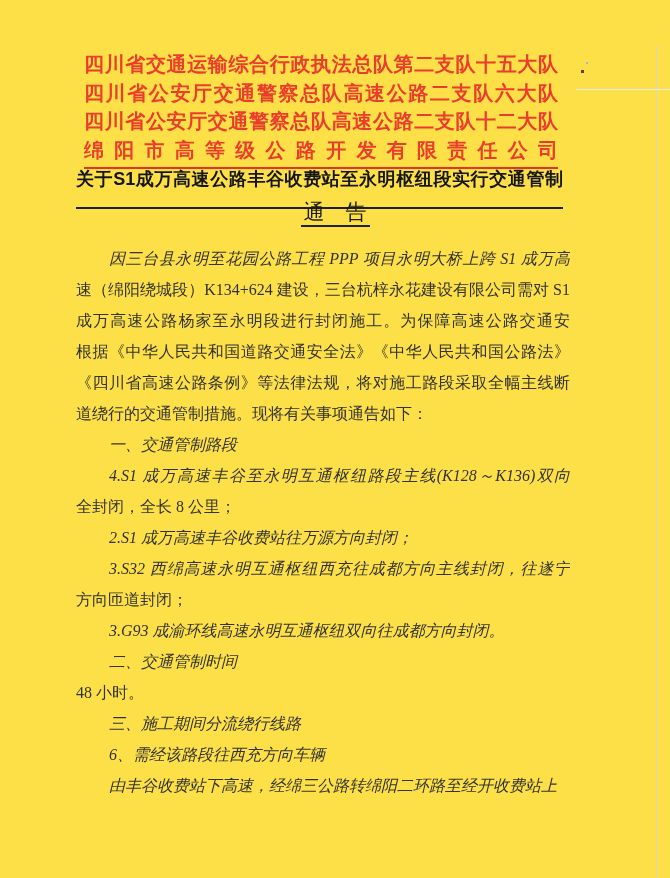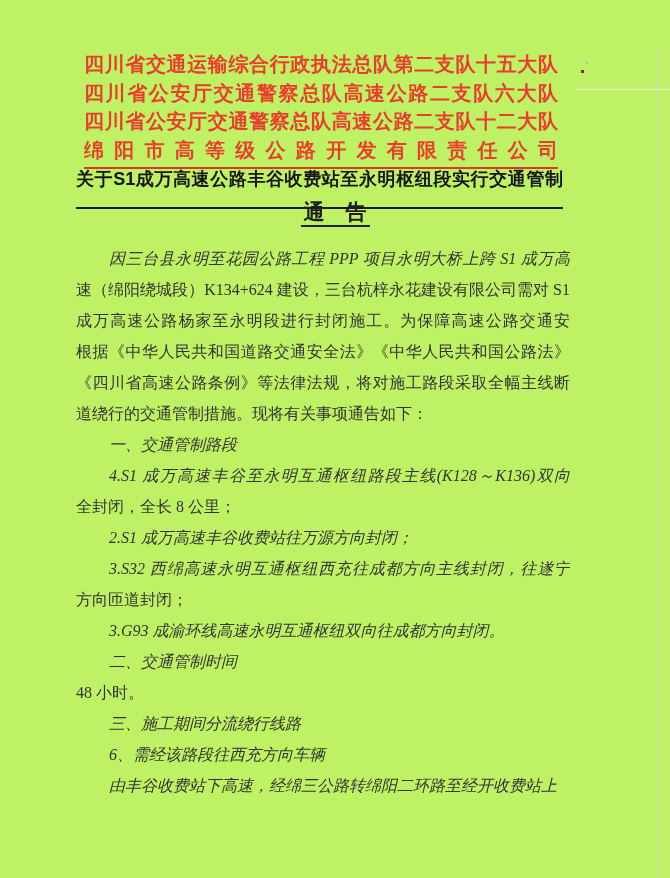--- a/index.html
+++ b/index.html
@@ -5,21 +5,21 @@
   html,body{margin:0;padding:0;}
   body{
     width:670px;height:878px;
     background:#fdfdfe;
     font-family:"Liberation Serif","DejaVu Serif",serif;
     position:relative;
     overflow:hidden;
   }
   .page{
     position:absolute;left:0;top:0;width:670px;height:878px;
-    background:#bef264;
+    background:#fde047;
   }
   
   .scan-vline{
     position:absolute;left:656px;top:46px;width:1px;height:832px;
     background:#d4d4d4;
   }
   .scan-hline{
     position:absolute;left:576px;top:89px;width:94px;height:1px;
     background:#e3ecea;
   }
@@ -62,21 +62,21 @@
     border-bottom:2px solid #1c1c1c;
     overflow:hidden;
   }
   .notice-title-wrap{
     position:absolute;left:0;top:200px;width:670px;
     text-align:center;
   }
   .notice-title{
     display:inline-block;
     font-family:"Liberation Sans","DejaVu Sans",sans-serif;
-    font-weight:bold;
+    font-weight:normal;
     font-size:21px;
     line-height:24px;
     color:#1c1c1c;
     border-bottom:2.5px solid #222;
     padding:0 3px 1px 3px;
   }
   
   .body-block{
     position:absolute;left:76px;top:243px;width:494px;
     font-size:16px;

